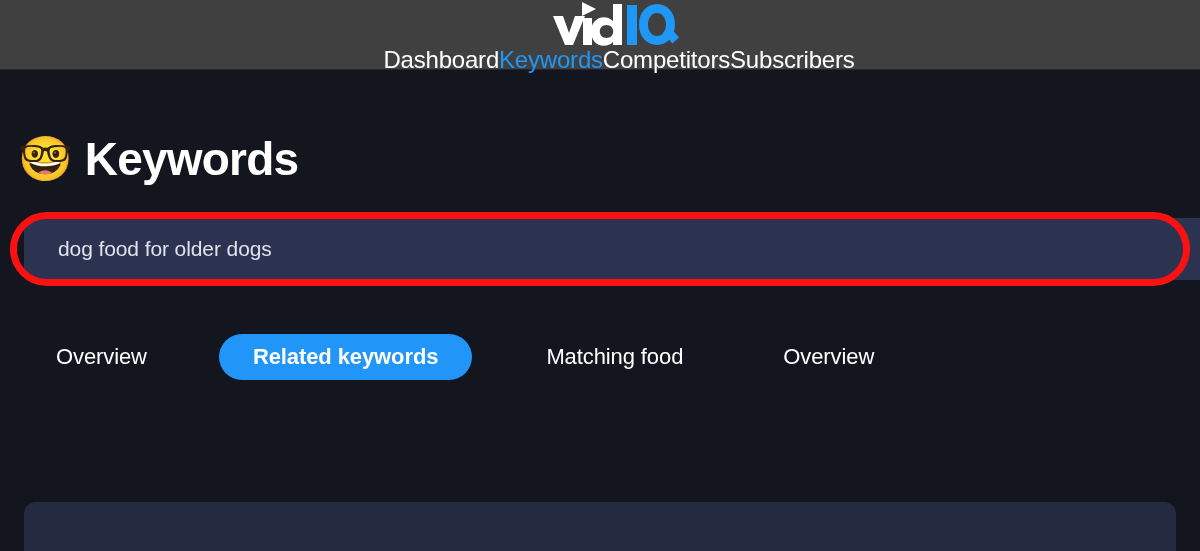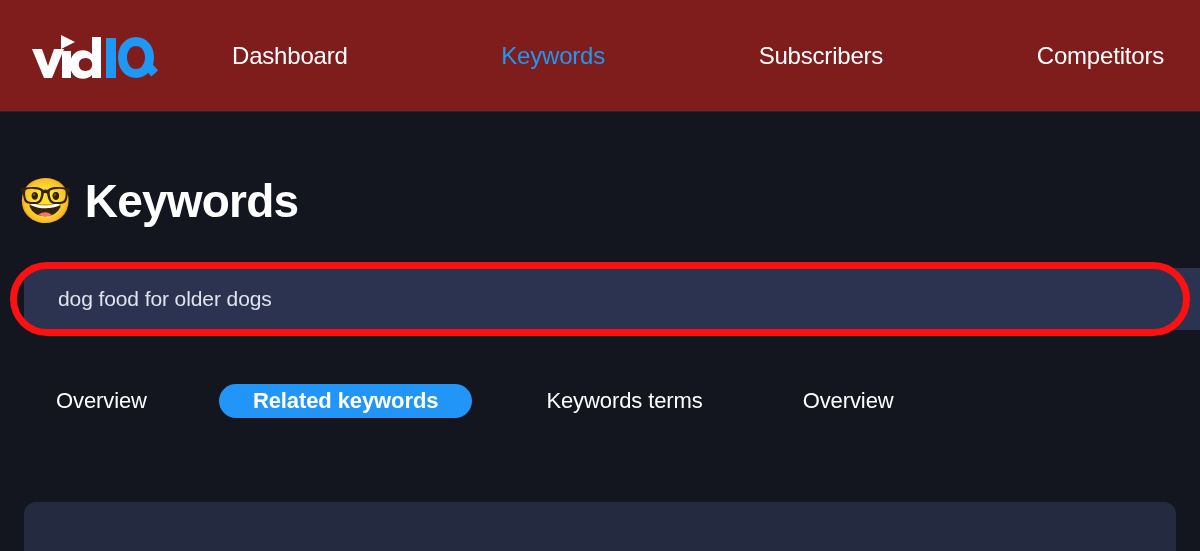--- a/index.html
+++ b/index.html
@@ -6,25 +6,26 @@
   html, body {
     width:1200px; height:551px;
     background:#14161f;
     font-family:"Liberation Sans", sans-serif;
     overflow:hidden;
   }
 
   
   .navbar{
     position:relative;
-    height:112px;
+    height:70px;
     display:flex;
     align-items:center;
-    background:#7f1d1d;
+    background:#404040;
     border-bottom:1px solid #23262f;
+    flex-direction:column;
   }
   .logo{
     margin-left:30px;
     display:flex;
     align-items:center;
     height:48px;
     user-select:none;
   }
   .logo svg{ display:block; }
 
@@ -59,21 +60,21 @@
   .page-title{
     font-size:46px;
     font-weight:bold;
     color:#ffffff;
     letter-spacing:-0.8px;
   }
 
   
   .search-wrap{
     position:relative;
-    margin:34px 0 0 10px;
+    margin:26px 0 0 10px;
     width:1180px;
     height:74px;
   }
   .search-highlight{
     position:absolute;
     left:0; top:0;
     width:1180px; height:74px;
     border:7px solid #fb1111;
     border-radius:37px;
     pointer-events:none;
@@ -109,21 +110,21 @@
     color:#ffffff;
     cursor:pointer;
     white-space:nowrap;
     letter-spacing:-0.1px;
   }
   .tab.pill{
     background:#2196f8;
     color:#ffffff;
     font-weight:bold;
     border-radius:26px;
-    padding:4px 34px;
+    padding:10px 34px;
   }
   .tab-gap-1{ width:72px; }
   .tab-gap-2{ width:74px; }
   .tab-gap-3{ width:100px; }
 
   
   .bottom-card{
     position:absolute;
     left:24px;
     top:502px;
@@ -159,40 +160,40 @@
                C96,45 88,36.8 88,24.5 C88,12.2 96,4 106,4 Z
                M106,13 C100.8,13 97,17.8 97,24.5 C97,31.2 100.8,36 106,36
                C111.2,36 115,31.2 115,24.5 C115,17.8 111.2,13 106,13 Z" fill="#1f97f5"></path>
       <rect x="112" y="33" width="9" height="14" transform="rotate(-42 112 33)" fill="#1f97f5"></rect>
     </svg>
   </div>
 
   <div class="nav-items">
     <div class="nav-item">Dashboard</div>
     <div class="nav-item active">Keywords</div>
+    <div class="nav-item">Competitors</div>
     <div class="nav-item">Subscribers</div>
-    <div class="nav-item">Competitors</div>
   </div>
 </div>
 
 <div class="page-head">
   <span class="page-emoji">🤓</span>
   <span class="page-title">Keywords</span>
 </div>
 
 <div class="search-wrap">
   <div class="search-field">
     <span class="search-text" title="Search keywords">dog food for older dogs</span>
   </div>
   <div class="search-highlight"></div>
 </div>
 
 <div class="tabs">
   <div class="tab">Overview</div>
   <div class="tab-gap-1"></div>
   <div class="tab pill">Related keywords</div>
   <div class="tab-gap-2"></div>
-  <div class="tab">Keywords terms</div>
+  <div class="tab">Matching food</div>
   <div class="tab-gap-3"></div>
   <div class="tab">Overview</div>
 </div>
 
 <div class="bottom-card"></div>
 
 </body></html>

